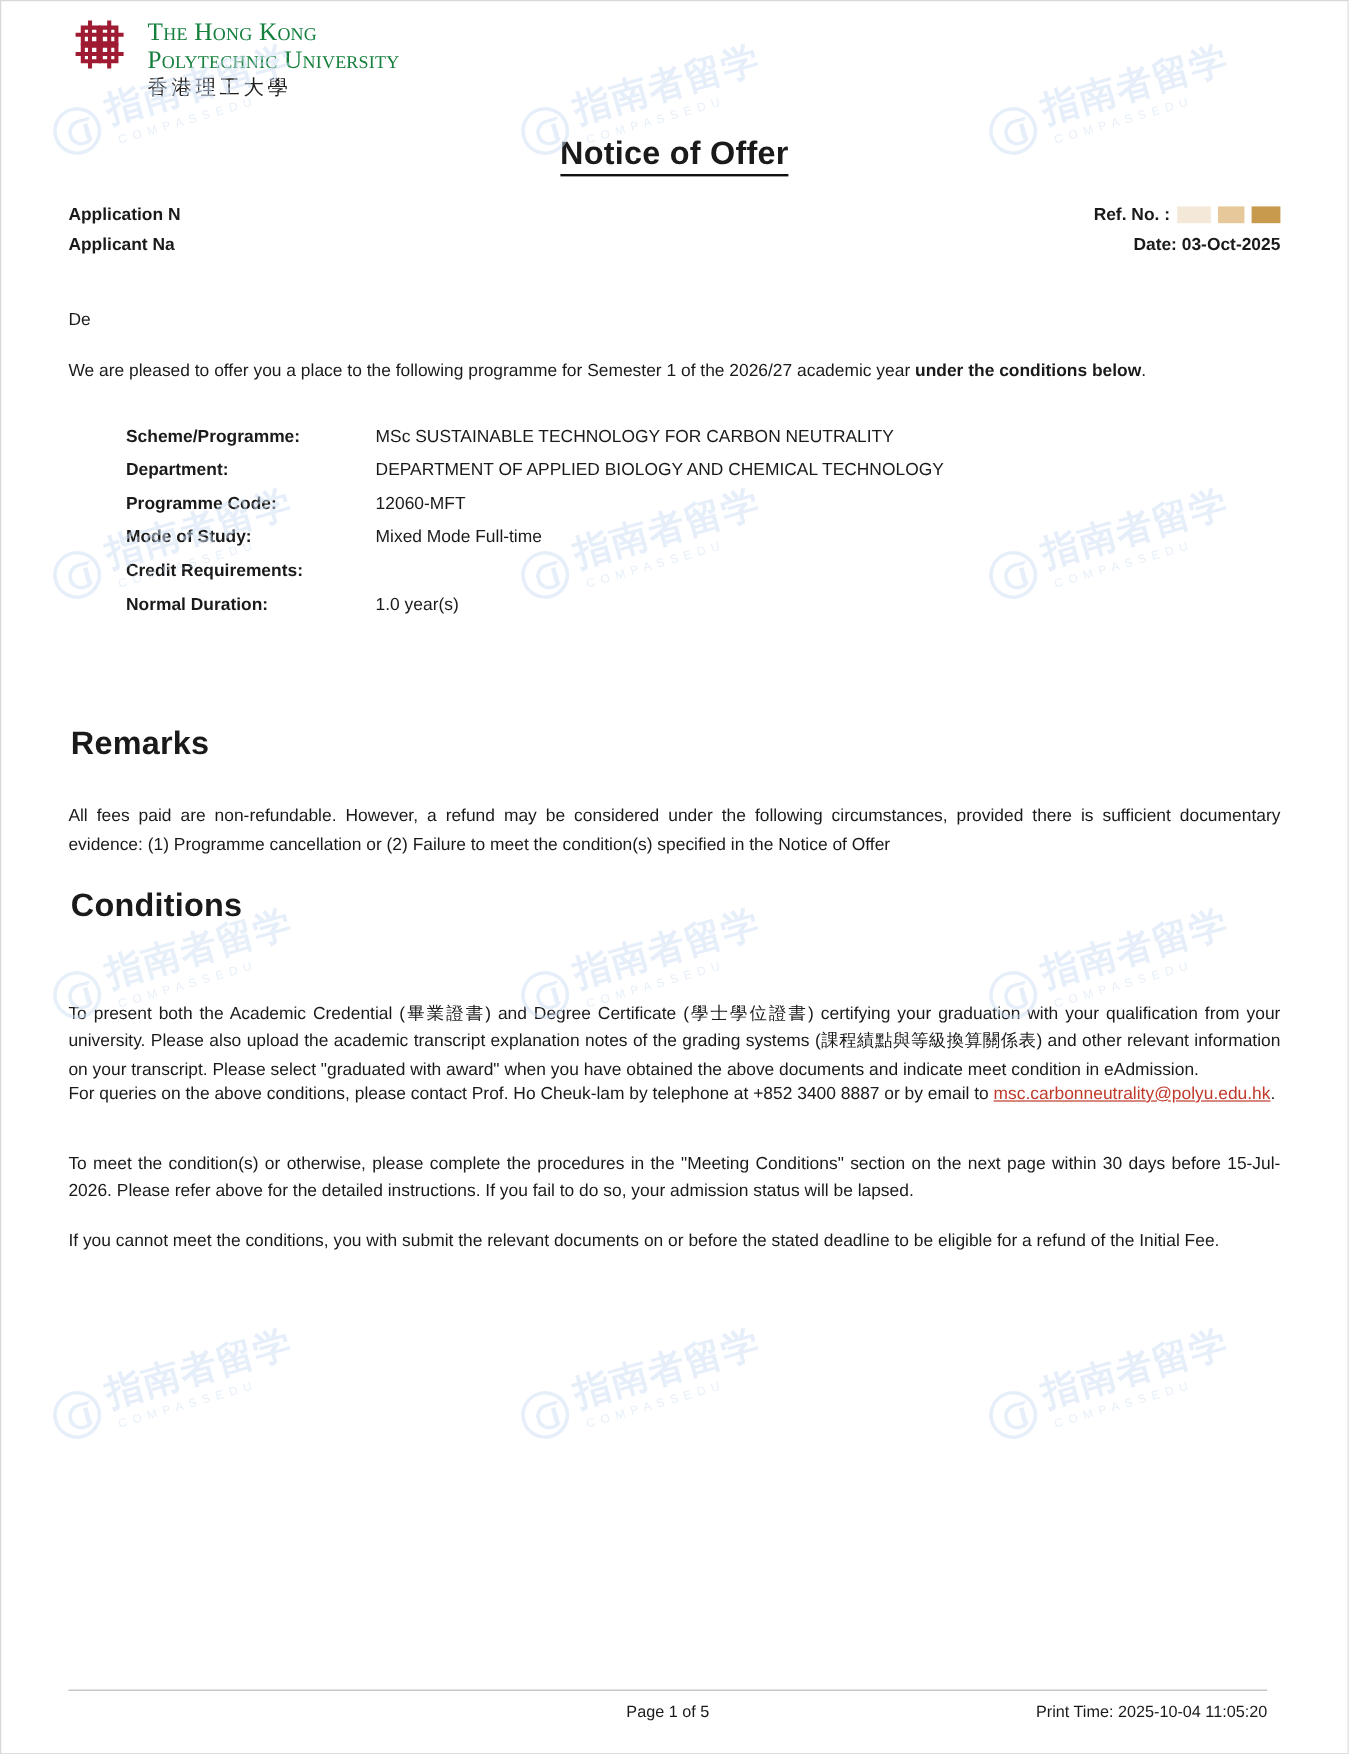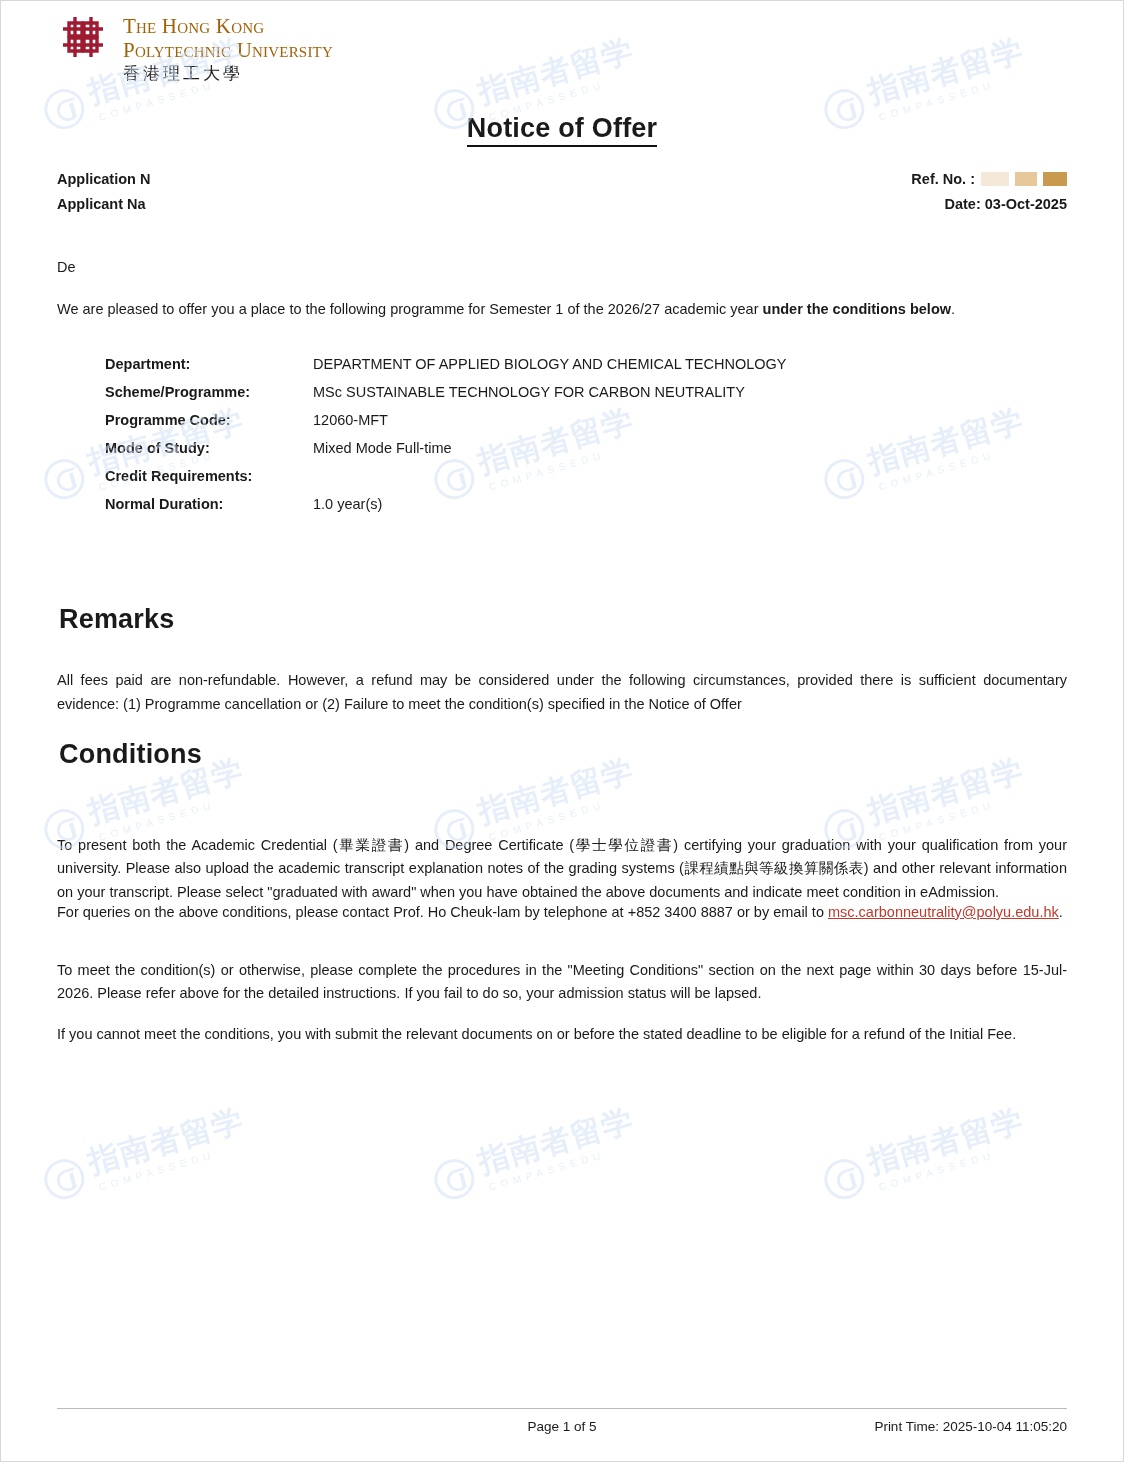--- a/index.html
+++ b/index.html
@@ -38,21 +38,21 @@
   }
   .uni-name {
     line-height: 1.12;
     padding-top: 2px;
   }
   .uni-name .l1,
   .uni-name .l2 {
     font-family: "Liberation Serif", serif;
     font-size: 21px;
     letter-spacing: 0.2px;
-    color: #a16207;
+    color: #15803d;
     white-space: nowrap;
   }
   .uni-name .l1 { font-variant: small-caps; }
   .uni-name .l2 { font-variant: small-caps; }
   .uni-name .l3 {
     font-family: "DejaVu Sans", sans-serif;
     font-size: 17px;
     letter-spacing: 3px;
     color: #1d1d1d;
     margin-top: 2px;
@@ -174,21 +174,21 @@
   .inline-link {
     color: #1a1a1a;
     text-decoration: none;
   }
 
   
   .footer {
     position: absolute;
     bottom: 22px;
     left: 56px;
-    right: 56px;
+    right: 67px;
     border-top: 1px solid #b9b9b9;
     padding-top: 10px;
     font-size: 13.5px;
   }
   .footer-inner {
     position: relative;
     height: 20px;
   }
   .footer-page {
     position: absolute;
@@ -403,26 +403,26 @@
   </div>
 
   <div class="salutation">De</div>
 
   <div class="intro">
     <span>We are pleased to offer you a place to the following programme for Semester 1 of the 2026/27 academic year </span><b>under the conditions below</b><span>.</span>
   </div>
 
   <div class="details">
     <div class="detail-row">
+      <span class="detail-label">Scheme/Programme:</span>
+      <span class="detail-value">MSc SUSTAINABLE TECHNOLOGY FOR CARBON NEUTRALITY</span>
+    </div>
+    <div class="detail-row">
       <span class="detail-label">Department:</span>
       <span class="detail-value">DEPARTMENT OF APPLIED BIOLOGY AND CHEMICAL TECHNOLOGY</span>
-    </div>
-    <div class="detail-row">
-      <span class="detail-label">Scheme/Programme:</span>
-      <span class="detail-value">MSc SUSTAINABLE TECHNOLOGY FOR CARBON NEUTRALITY</span>
     </div>
     <div class="detail-row">
       <span class="detail-label">Programme Code:</span>
       <span class="detail-value">12060-MFT</span>
     </div>
     <div class="detail-row">
       <span class="detail-label">Mode of Study:</span>
       <span class="detail-value">Mixed Mode Full-time</span>
     </div>
     <div class="detail-row">

